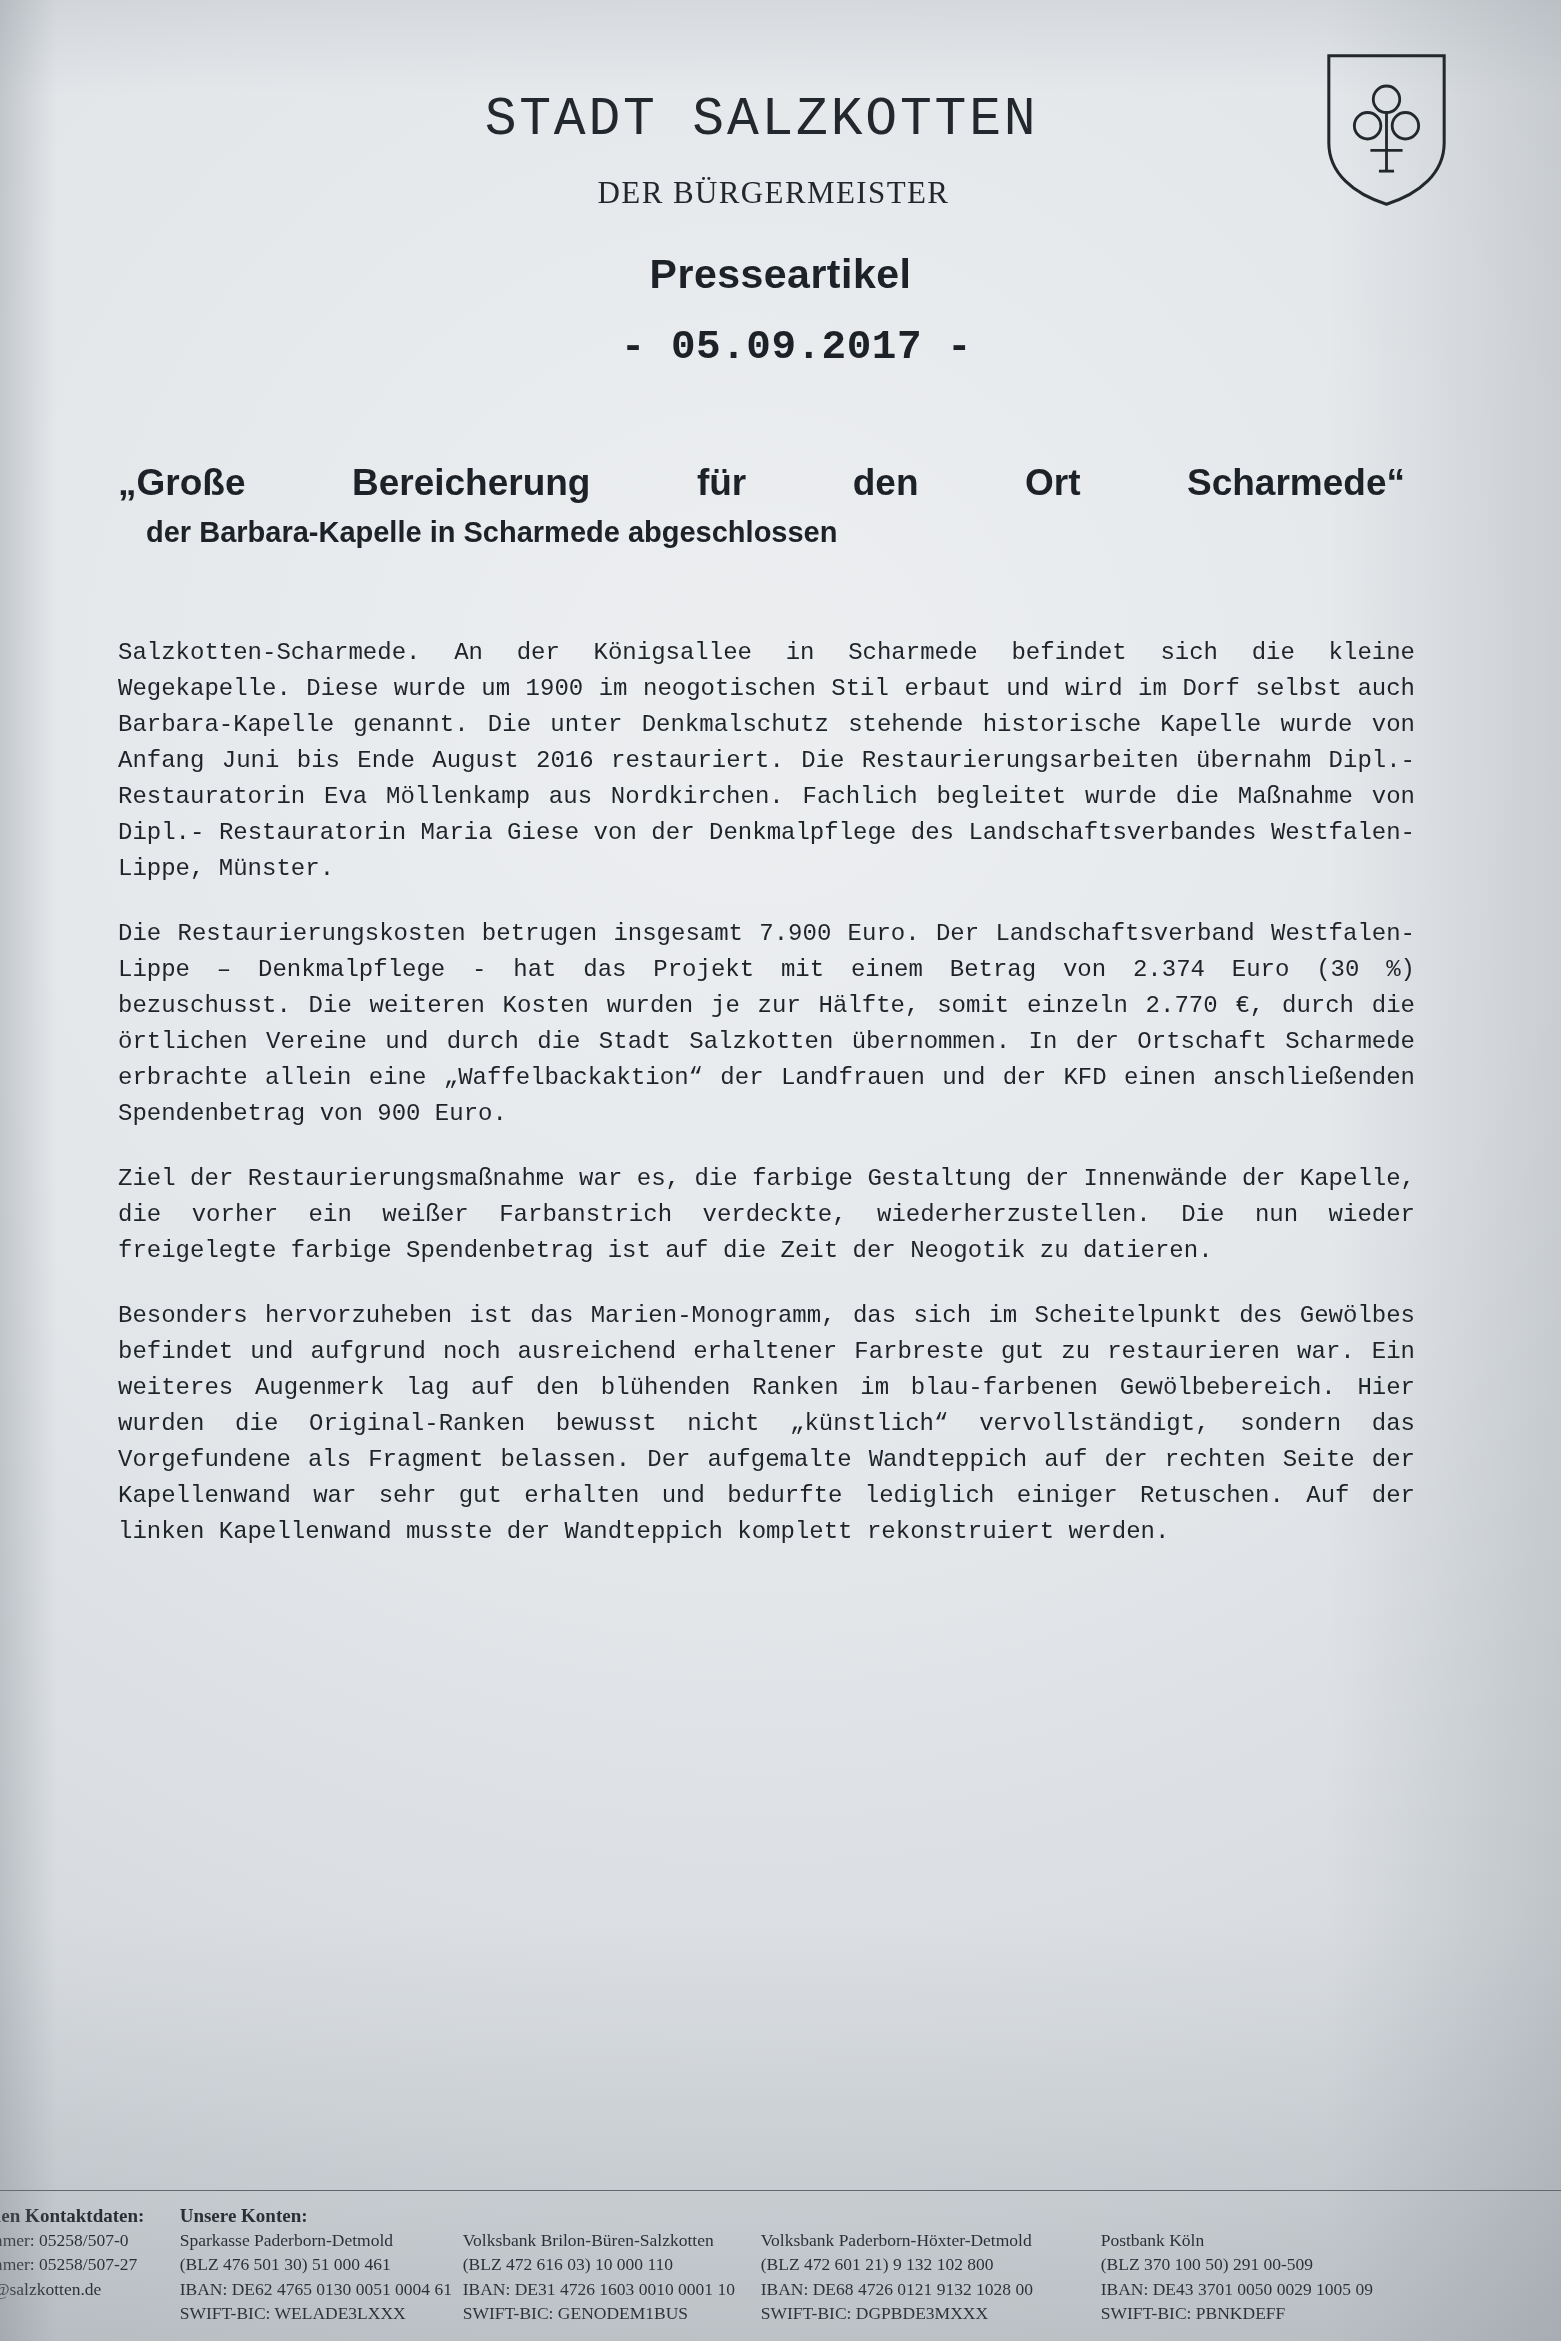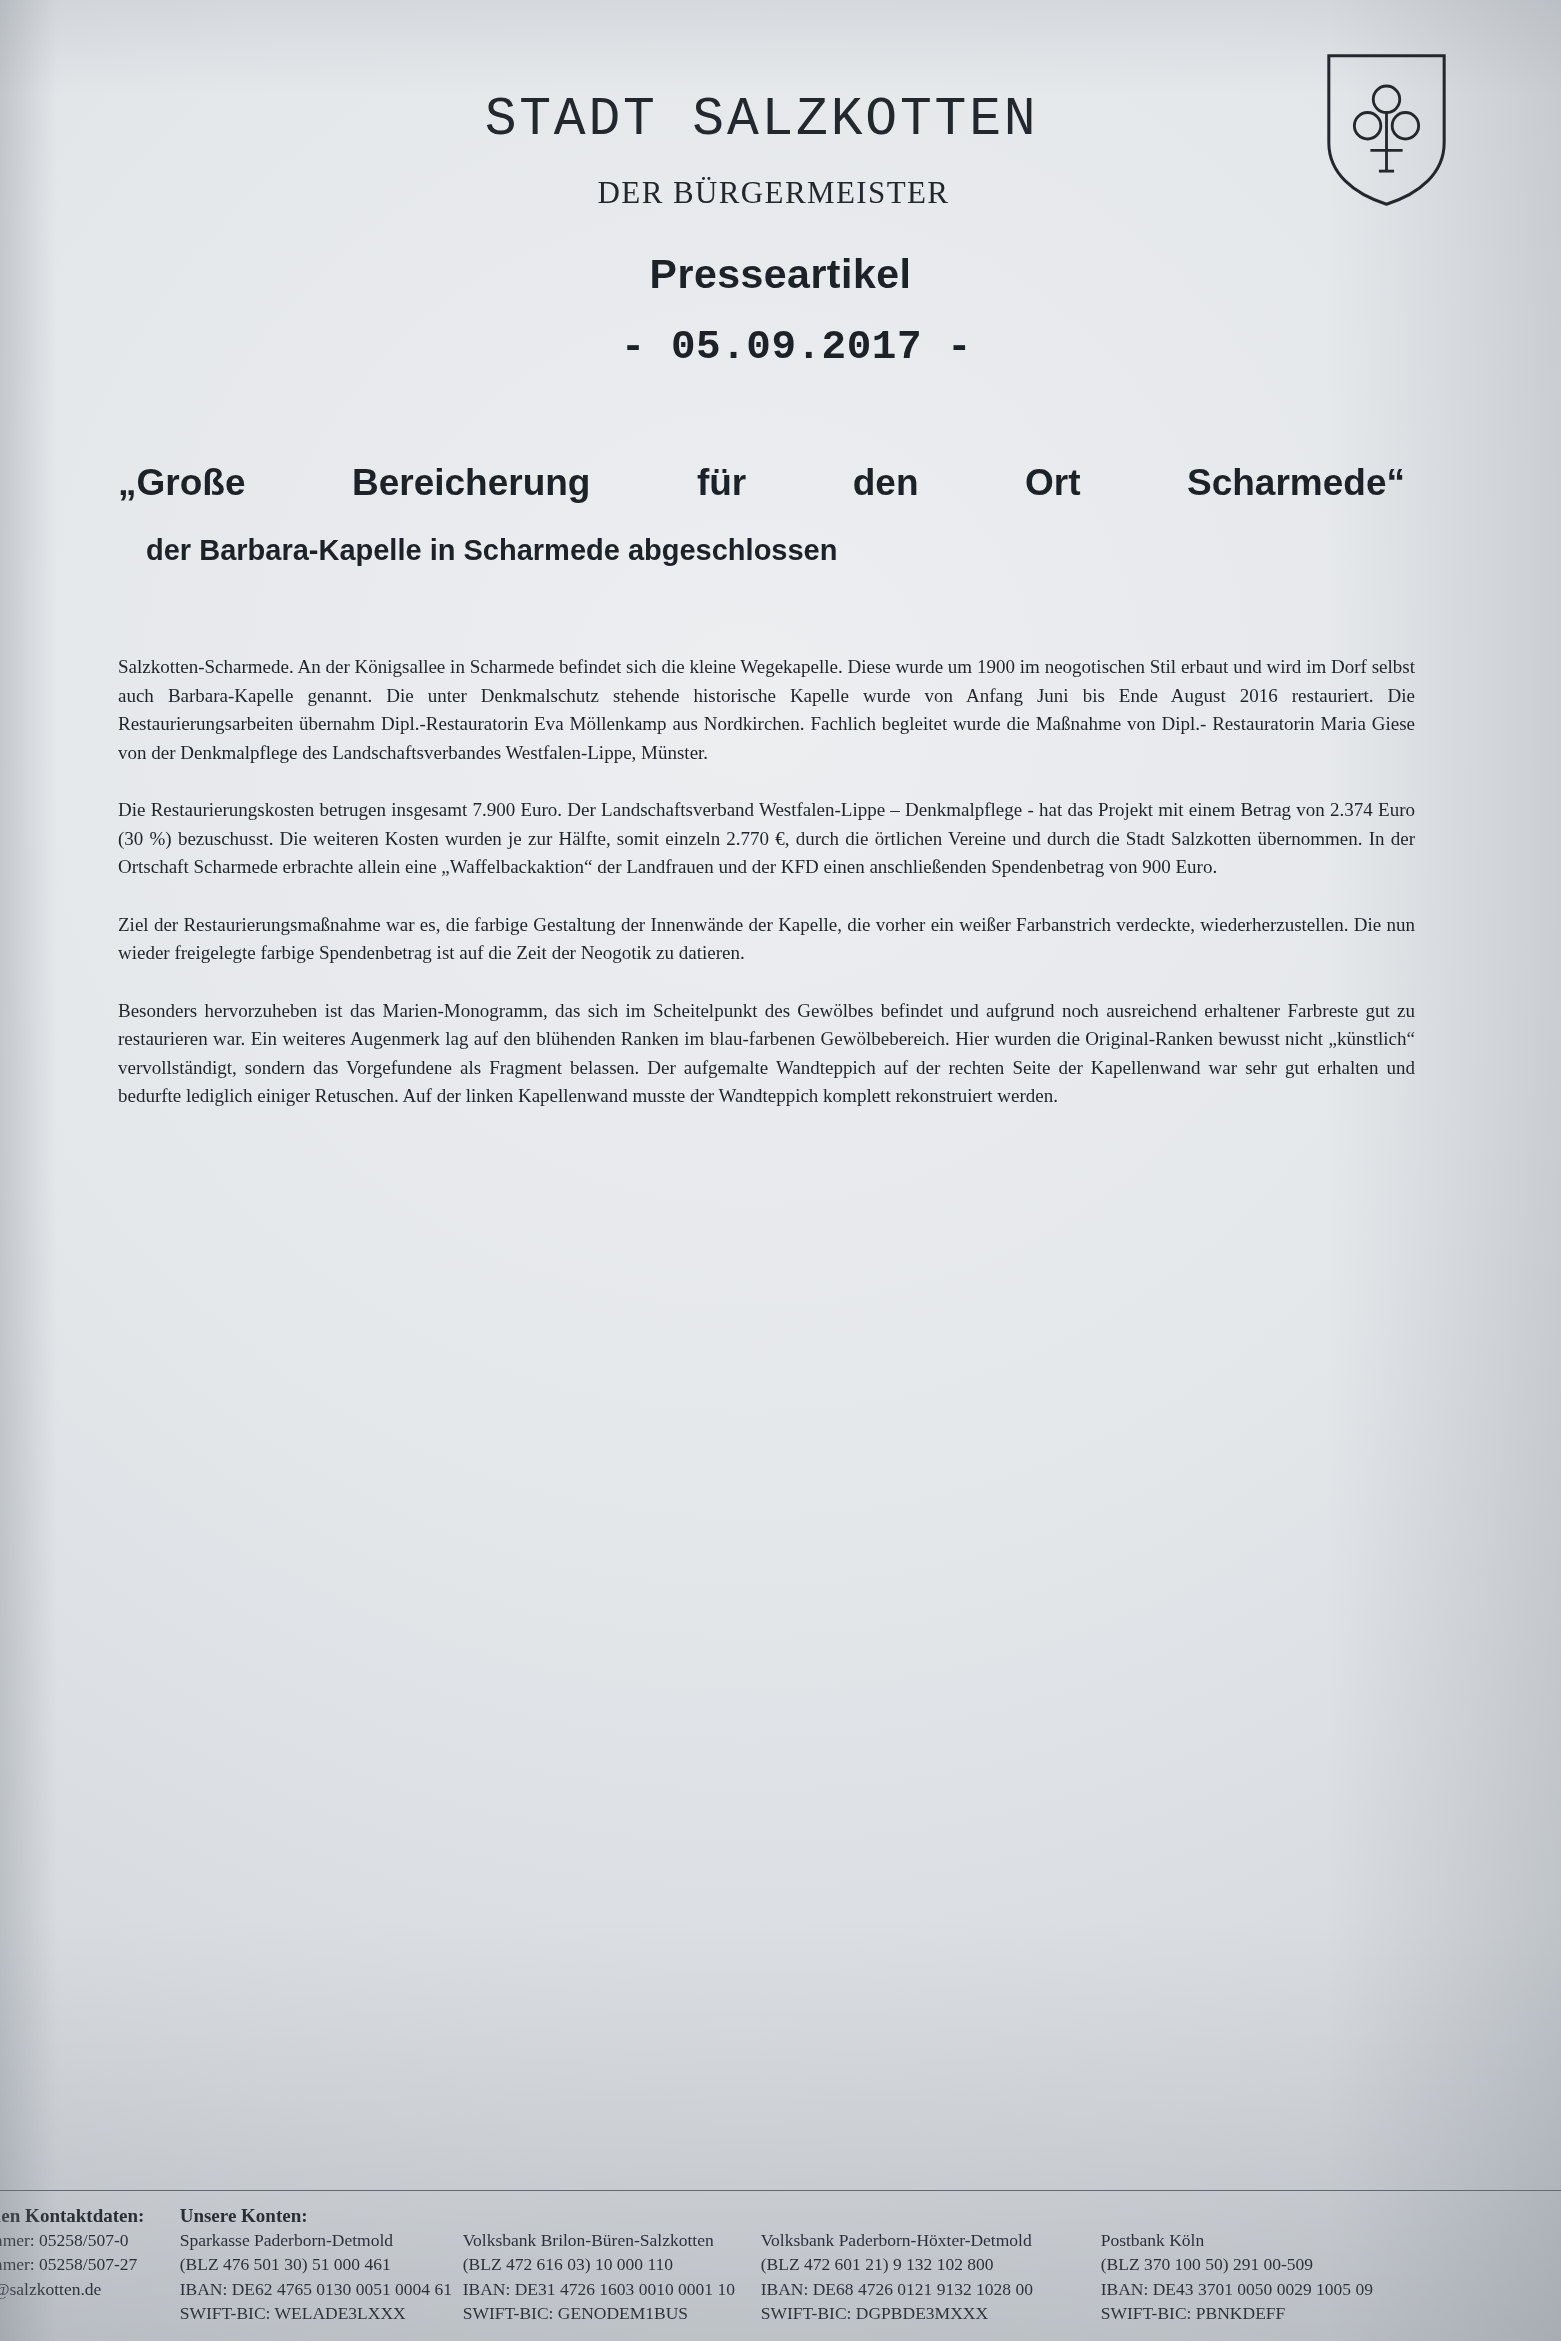--- a/index.html
+++ b/index.html
@@ -116,31 +116,31 @@
     font-size: 29px;
     color: #1d2228;
     margin-top: 12.3px;
     line-height: 1.2;
   }
   .headline-sub2 {
     font-family: "Liberation Sans", sans-serif;
     font-weight: bold;
     font-size: 29px;
     color: #1d2228;
-    margin: 30px 0 0 28px;
+    margin: 12px 0 0 28px;
     line-height: 1.2;
   }
 
   
   .body-copy {
     margin: 85px 146px 0 118px;
   }
   .body-copy p {
-    font-family: Liberation Serif, serif;
-    font-size: 19px;
+    font-family: Liberation Mono, monospace;
+    font-size: 24px;
     line-height: 1.50;
     color: #1f242a;
     text-align: justify;
     margin: 16px 0 29px 0;
   }
   .body-copy p:last-child { margin-bottom: 0; }
 
   
   .footer-rule {
     position: absolute;

